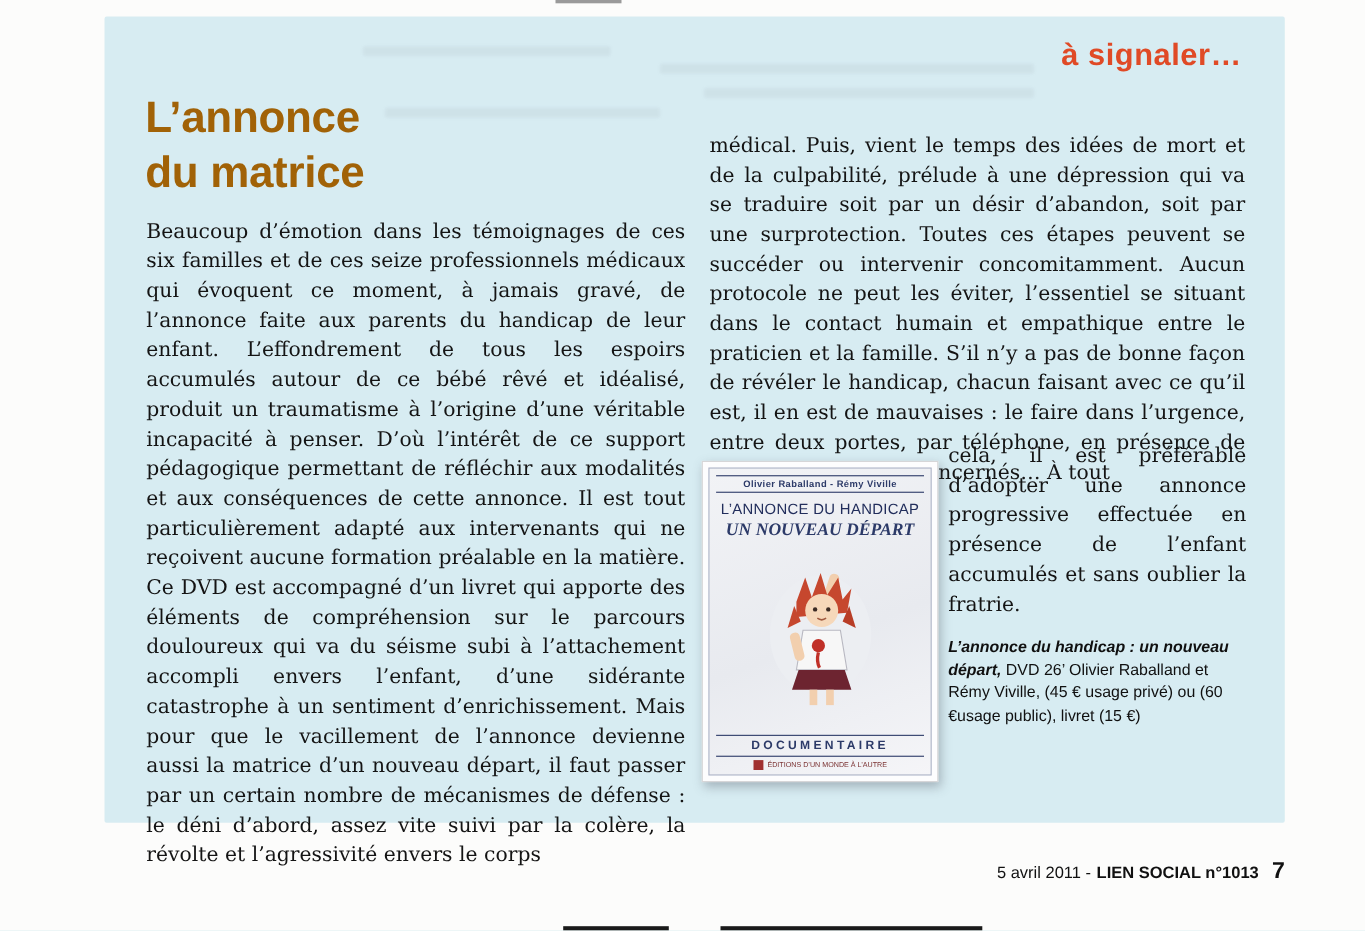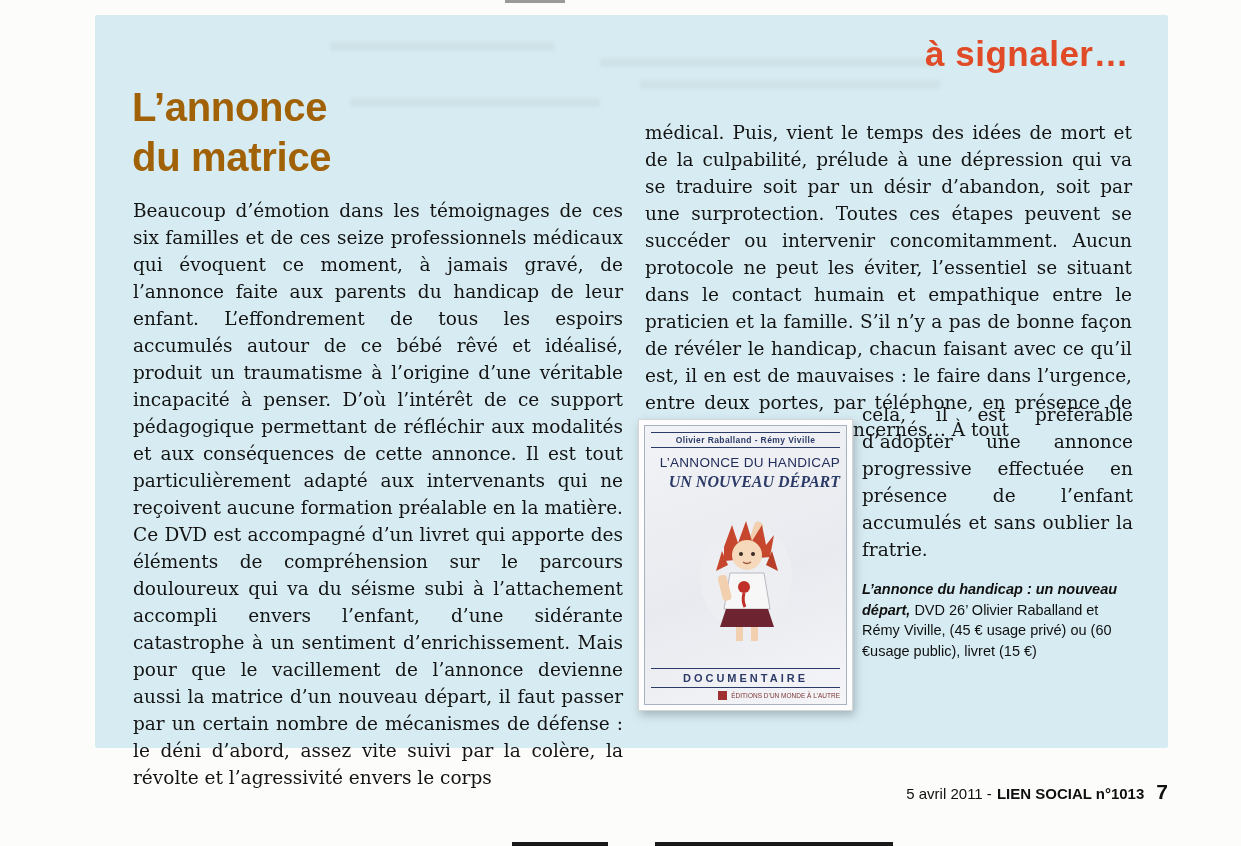--- a/index.html
+++ b/index.html
@@ -12,21 +12,21 @@
     position:absolute;left:95px;top:15px;width:1073px;height:733px;
     background:#d7ecf2;border-radius:2px;
   }
   
   .bleed{position:absolute;background:rgba(95,105,115,0.07);filter:blur(1.5px);border-radius:2px;}
   .artifact{position:absolute;background:#1a1a1a;}
   .artifact.gray{background:#9a9a9a;}
 
   .flag{
     position:absolute;top:34px;right:112px;
-    font-size:35px;font-weight:bold;color:#e04a26;letter-spacing:0.5px;
+    font-size:28px;font-weight:bold;color:#e04a26;letter-spacing:0.5px;
   }
   .title{
     position:absolute;left:132px;top:82px;
     font-size:40px;line-height:50px;font-weight:600;color:#a16207;
     letter-spacing:-0.3px;
   }
   .bodycol{
     position:absolute;text-align:justify;
     font-family:"DejaVu Serif",serif;
     font-size:18.5px;line-height:27px;color:#141414;
@@ -38,21 +38,21 @@
   .dvd-photo{
     position:absolute;left:638px;top:419px;width:215px;height:292px;
     background:#fdfdfe;border:1px solid #d6d6d8;
     box-shadow:2px 4px 9px rgba(70,75,90,0.35);
     padding:5px;box-sizing:border-box;
   }
   .dvd-cover{
     width:100%;height:100%;box-sizing:border-box;
     background:linear-gradient(160deg,#f2f3f6 0%,#e8eaef 55%,#f5f5f8 100%);
     border:1px solid #a8b0c4;
-    display:flex;flex-direction:column;align-items:flex-end;
+    display:flex;flex-direction:column;align-items:center;
     padding:6px 6px 4px;
   }
   .dvd-authors{
     width:100%;text-align:center;font-weight:bold;
     font-size:8.5px;color:#2c3a68;letter-spacing:0.4px;
     border-top:1px solid #2c3a68;border-bottom:1px solid #2c3a68;
     padding:2px 0;
   }
   .dvd-title{margin-top:7px;font-size:13.5px;font-weight:normal;color:#222e5c;text-align:center;letter-spacing:0.3px;}
   .dvd-subtitle{margin-top:3px;font-size:16px;font-style:italic;font-weight:bold;color:#2c3a68;font-family:"Liberation Serif",serif;}

